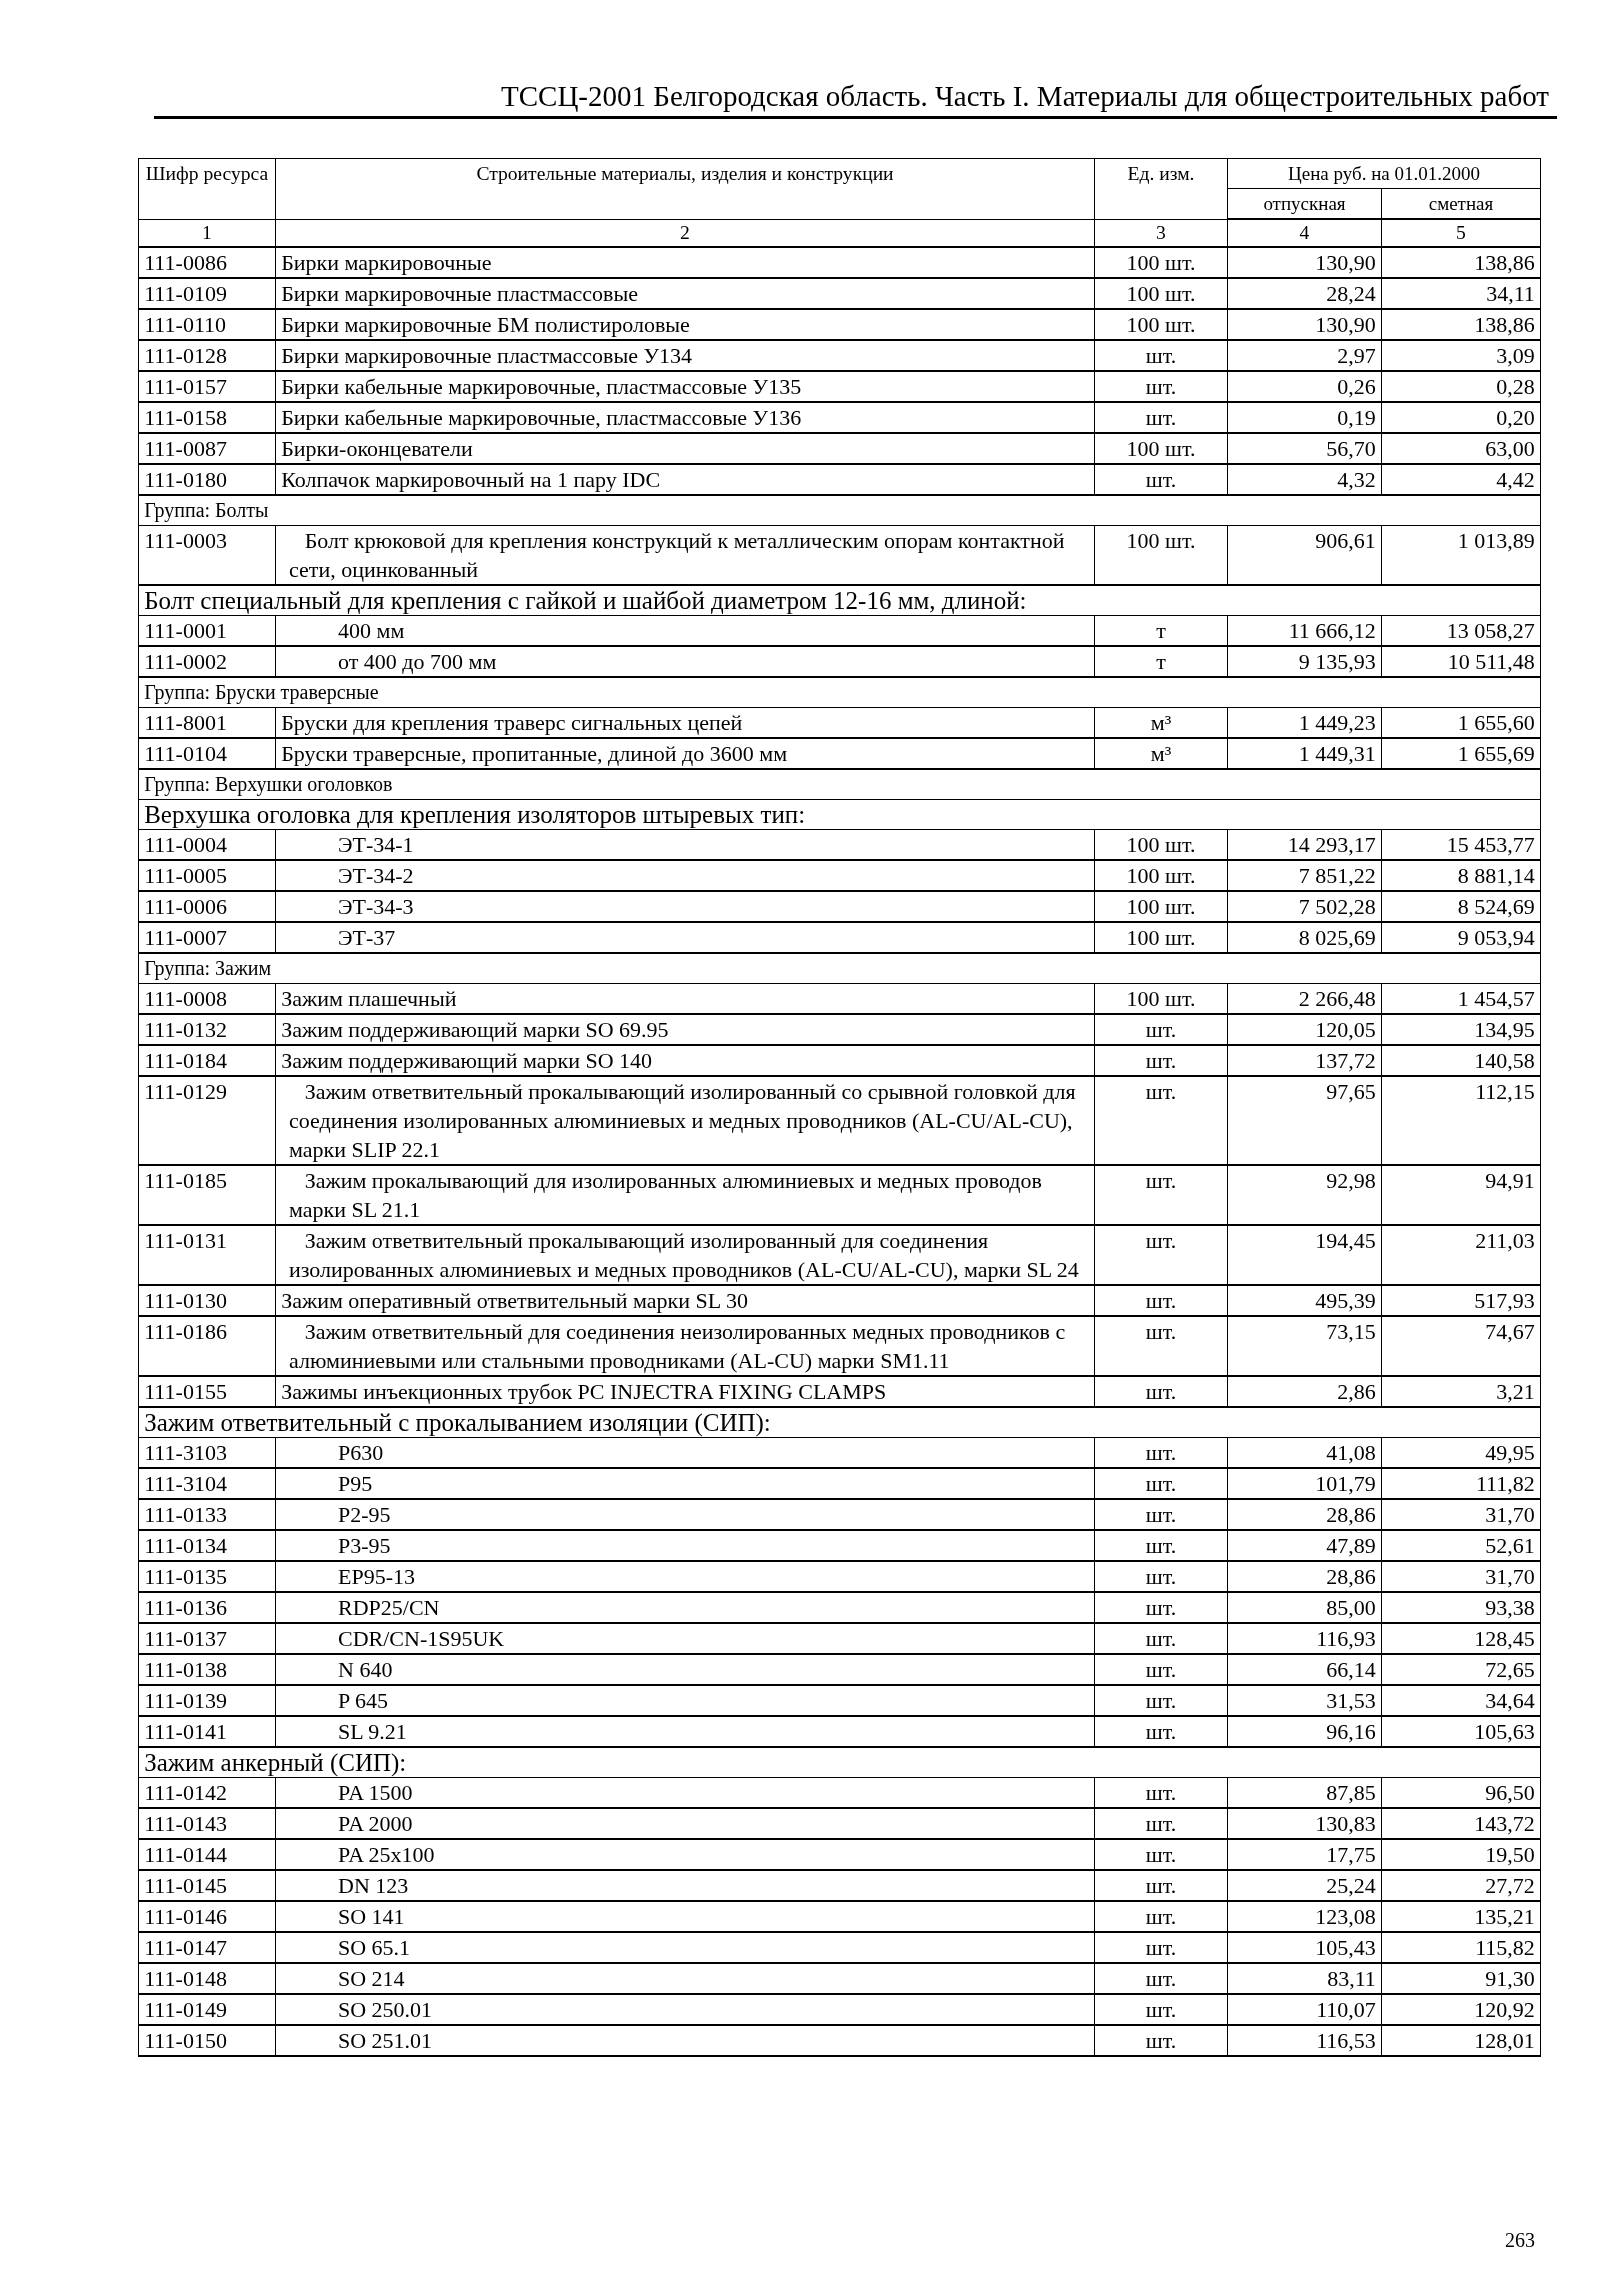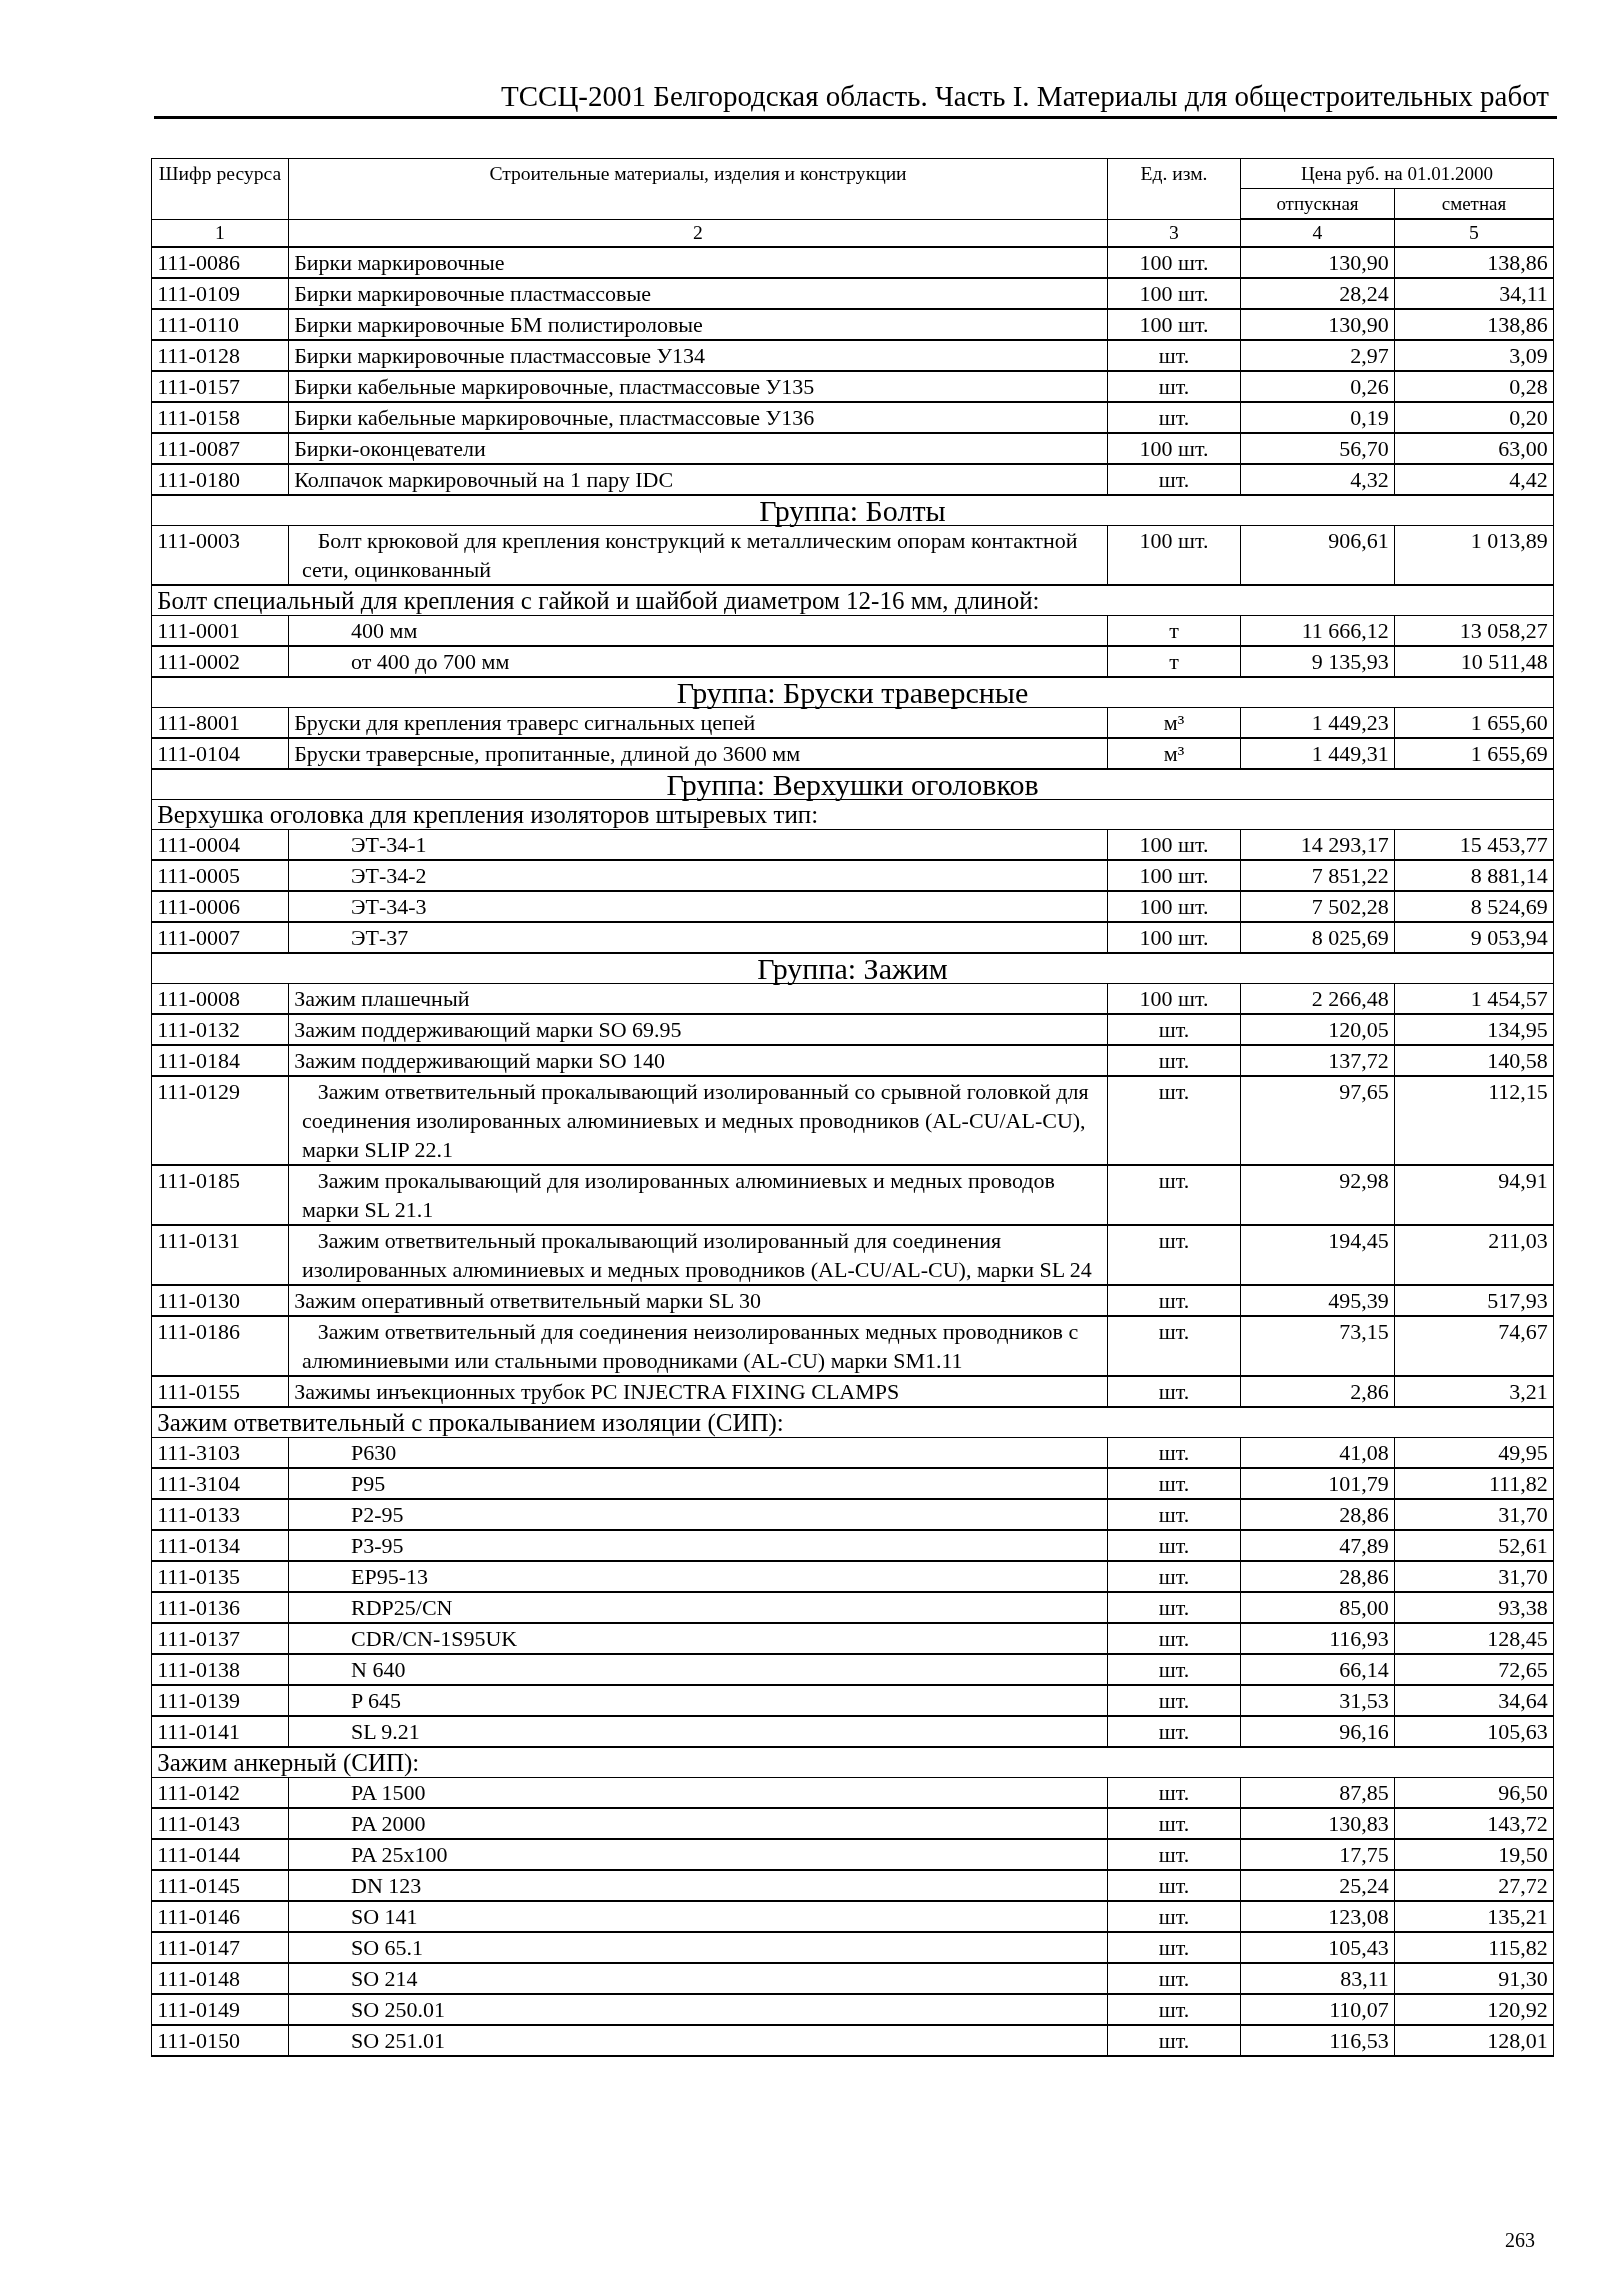--- a/index.html
+++ b/index.html
@@ -1,37 +1,37 @@
 <!DOCTYPE html>
 <html style="font-size:10.5px"><head>
 <meta charset="utf-8">
 <style>
   html, body { margin:0; padding:0; background:#ffffff; }
   body { width:1623px; height:2295px; position:relative; overflow:hidden;
          font-family:"Liberation Serif","DejaVu Serif",serif; color:#000; }
   .run-head { position:absolute; left:146px; top:79px; width:1403px; text-align:right;
               font-size:29px; line-height:34px; }
   .run-rule { position:absolute; left:154px; top:116px; width:1403px; height:2.6px; background:#000; }
-  table.price { position:absolute; left:151px; top:158px; width:1403px; border-collapse:collapse;
+  table.price { position:absolute; left:138px; top:158px; width:1403px; border-collapse:collapse;
                 table-layout:fixed; font-size:22px;padding-left:33px; }
   table.price td, table.price th { border:1.3px solid #000; padding:0 5.2px; vertical-align:top;
                 font-weight:normal; line-height:29px; }
   table.price tr.row td { border-bottom-width:2.6px; }
   col.c1 { width:137px; } col.c2 { width:819px; } col.c3 { width:133px; } col.c4 { width:154px; } col.c5 { width:159px; }
   th.hd { font-size:19.6px; line-height:26px; text-align:center; vertical-align:middle; }
   th.hd-small { font-size:19px; line-height:25px; }
   tr.hdr-bottom th { border-bottom-width:2.6px; }
   tr.nums td { text-align:center; font-size:19.6px; line-height:26px; border-bottom-width:2.6px; }
   td.code { text-align:left; padding-left:3.9px; }
   td.name { padding-left:29px; }
   td.name.wrap { padding-left:13px; text-indent:15.7px;margin-left:32px; }
   td.name.sub { padding-left:62px;margin-left:13px; }
   td.unit { text-align:center; }
   td.num { text-align:right; padding-right:6.5px; }
-  td.group { text-align:center; font-weight:bold; font-size:30px; line-height:39px; border-bottom-width:2.6px; }
+  td.group { font-weight:bold; font-size:20px; line-height:39px; border-bottom-width:2.6px; }
   td.subhead { font-size:25px; line-height:30px; padding-left:152px; border-bottom-width:2.6px; }
   .page-num { position:absolute; left:1505px; top:2225px; font-size:20px; line-height:31px;text-align:right; }
 </style>
 </head>
 <body>
 
 <div class="run-head">ТССЦ-2001 Белгородская область. Часть I. Материалы для общестроительных работ</div>
 <div class="run-rule"></div>
 
 <table class="price">

